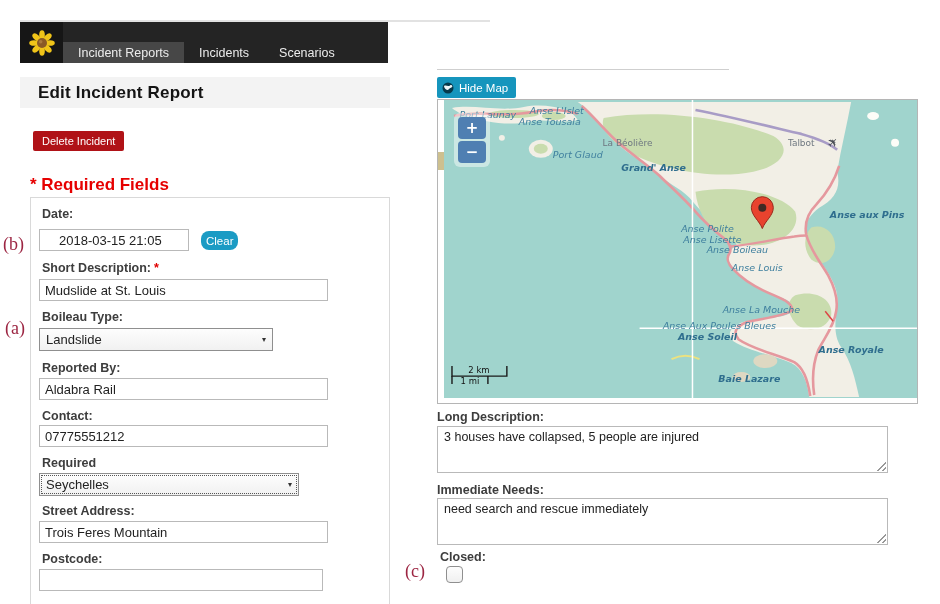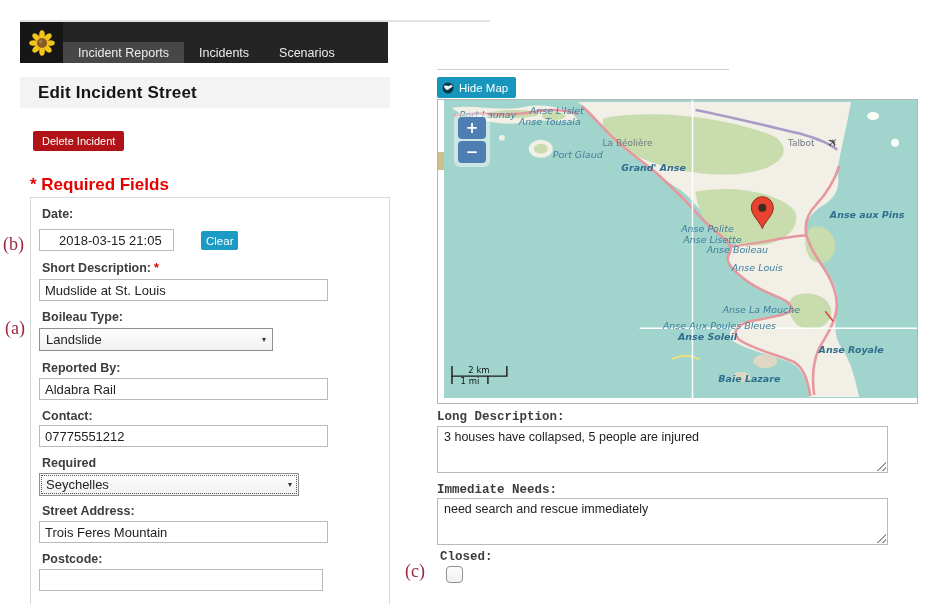--- a/index.html
+++ b/index.html
@@ -27,21 +27,21 @@
   .page-heading h1{font-size:17px;font-weight:700;color:#141414;padding-left:18px;letter-spacing:.2px;}
 
   .delete-btn{position:absolute;left:33px;top:131px;height:20px;padding:0 9px;background:var(--delete-red);color:#fff;font-size:11px;border:none;border-radius:2px;font-family:"Liberation Sans",sans-serif;cursor:pointer;}
   .required-note{position:absolute;left:30px;top:175px;color:var(--required-red);font-weight:700;font-size:17px;}
 
   
   .form-box{position:absolute;left:30px;top:197px;width:360px;height:420px;border:1px solid #d9d9d9;background:#fff;}
   .f-label{position:absolute;left:11px;font-size:12.5px;font-weight:700;color:#3d3d3d;white-space:nowrap;}
   .req-star{color:#e00000;margin-left:3px;}
   .t-input{position:absolute;left:8px;height:22px;border:1px solid #b9b9b9;font-size:13px;color:#222;padding:0 5px;font-family:"Liberation Sans",sans-serif;background:#fff;}
-  .clear-btn{position:absolute;left:170px;top:33px;height:19px;padding:0 5px;background:var(--accent-blue);color:#fff;border:none;border-radius:2px;font-size:11.5px;font-family:"Liberation Sans",sans-serif;cursor:pointer;}
+  .clear-btn{position:absolute;left:170px;top:33px;height:19px;padding:0 5px;background:var(--accent-blue);color:#fff;border:none;border-radius:8px;font-size:11.5px;font-family:"Liberation Sans",sans-serif;cursor:pointer;}
   .select{position:absolute;left:8px;height:23px;border:1px solid #8f8f8f;background:linear-gradient(#fdfdfd,#f1f1f1);display:flex;align-items:center;font-size:13px;color:#222;padding:0 6px;cursor:pointer;}
   .select .arrow{margin-left:auto;font-size:8px;color:#333;}
   .select.focused{outline:1px dotted #555;outline-offset:-3px;}
 
   
   .annot{position:absolute;font-family:"Liberation Serif",serif;font-size:18px;color:var(--annotation-red);}
 
   
   .rule{position:absolute;left:437px;top:69px;width:292px;height:1px;background:#cfcfcf;}
   .hide-map-btn{position:absolute;left:437px;top:77px;height:21px;padding:0 8px 0 5px;background:#1695bd;color:#fff;border:none;border-radius:2px;font-size:11.5px;display:flex;align-items:center;gap:5px;font-family:"Liberation Sans",sans-serif;cursor:pointer;}
@@ -51,21 +51,21 @@
   .layer-tab{position:absolute;left:0;top:52px;width:6px;height:18px;background:#cdc08f;}
   .zoom-panel{position:absolute;left:10px;top:13px;width:36px;height:54px;background:rgba(255,255,255,.45);border-radius:6px;padding:4px;display:flex;flex-direction:column;gap:2px;}
   .zoom-btn{flex:1;background:#4f7fb2;border:none;border-radius:4px;color:#fff;font-size:15px;font-weight:700;line-height:1;cursor:pointer;font-family:"DejaVu Sans",sans-serif;padding:0;}
 
   .map-label{font-family:"DejaVu Sans",sans-serif;font-size:9.5px;font-style:italic;fill:var(--map-label);text-anchor:middle;}
   .map-label.bold{font-weight:700;fill:#2f6e8e;}
   .map-label.place{font-style:normal;fill:#6e7780;font-size:9px;}
   .scale-text{font-family:"DejaVu Sans",sans-serif;font-size:8.5px;fill:#111;text-anchor:middle;font-style:normal;}
 
   
-  .r-label{position:absolute;left:437px;font-size:12.5px;font-weight:700;color:#3d3d3d;font-family:Liberation Mono, monospace;}
+  .r-label{position:absolute;left:437px;font-size:12.5px;font-weight:700;color:#3d3d3d;}
   .ta-wrap{position:absolute;left:437px;width:451px;height:47px;}
   .ta-wrap textarea{width:100%;height:100%;border:1px solid #b9b9b9;resize:none;font-family:"Liberation Sans",sans-serif;font-size:12.5px;color:#222;padding:3px 6px;}
   .grip{position:absolute;right:2px;bottom:2px;width:11px;height:11px;background:repeating-linear-gradient(135deg,transparent 0 2px,#999 2px 3.5px);clip-path:polygon(100% 0,100% 100%,0 100%);pointer-events:none;}
   .checkbox{position:absolute;left:446px;top:566px;width:17px;height:17px;border:1px solid #8f8f8f;border-radius:4px;background:linear-gradient(#fdfdfd,#f0f0f0);cursor:pointer;}
 </style>
 </head>
 <body>
 
 <div class="screen">
 
@@ -93,29 +93,29 @@
       </div>
     <div class="tab">
         <span>Incidents</span>
       </div>
     <div class="tab">
         <span>Scenarios</span>
       </div>
   </nav>
 
   <header class="page-heading">
-    <h1>Edit Incident Street</h1>
+    <h1>Edit Incident Report</h1>
   </header>
 
   <button class="delete-btn">Delete Incident</button>
   <div class="required-note">* Required Fields</div>
 
   <div class="form-box">
     <label class="f-label" style="top:9px">Date:</label>
-    <input class="t-input" style="top: 31px; width: 135px; padding-left: 19px;" value="2018-03-15 21:05">
+    <input class="t-input" style="top: 31px; width: 150px; padding-left: 19px;" value="2018-03-15 21:05">
     <button class="clear-btn">Clear</button>
 
     <label class="f-label" style="top:63px"><span>Short Description:</span><span class="req-star">*</span></label>
     <input class="t-input" style="top: 81px; width: 289px;" value="Mudslide at St. Louis">
 
     <label class="f-label" style="top:112px">Boileau Type:</label>
     <div class="select" style="top:130px;width:234px">
       <span>Landslide</span>
       <span class="arrow">▾</span>
     </div>

